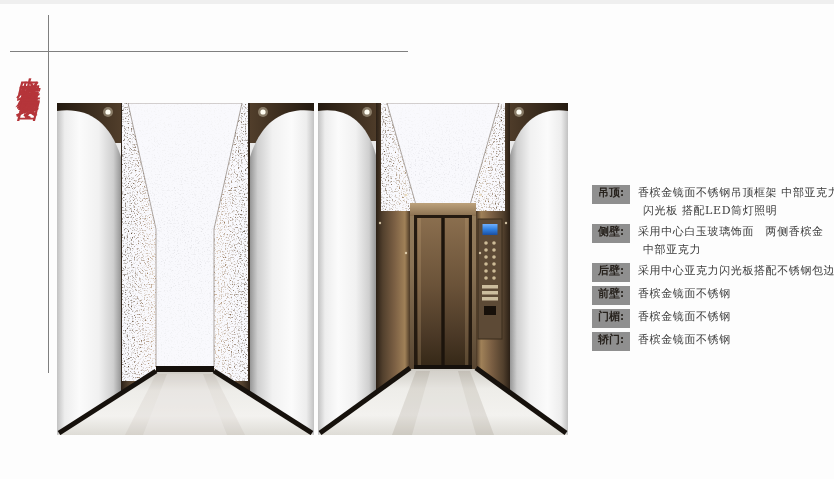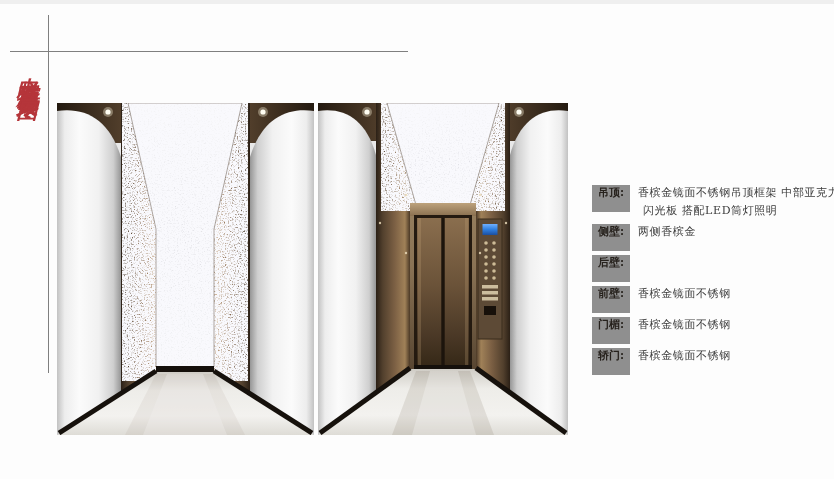--- a/index.html
+++ b/index.html
@@ -15,21 +15,21 @@
     writing-mode:vertical-rl;text-orientation:upright;
     font-size:21px;font-weight:bold;letter-spacing:3px;line-height:30px;
     color:#b5353a;font-style:italic;
   }
   .fig{position:absolute;top:103px;display:block;}
   .fig-left{left:57px;}
   .fig-right{left:318px;}
   .spec-list{position:absolute;left:592px;top:184px;width:236px;}
   .spec-row{display:flex;gap:8px;margin-bottom:3px;align-items:flex-start;}
   .spec-badge{
-    flex:0 0 38px;height:27px;line-height:15px;margin-top:1px;text-align:center;
+    flex:0 0 38px;height:19px;line-height:15px;margin-top:1px;text-align:center;
     background:#8f8f8f;color:#26211c;font-size:11px;font-weight:bold;
   }
   .spec-lines{display:flex;flex-direction:column;}
   .spec-line{
     font-size:11px;line-height:18px;color:#3a3a3a;letter-spacing:0.6px;white-space:nowrap;
   }
   .spec-line:empty{display:none;}
   .spec-line + .spec-line{padding-left:5px;}
 </style>
 </head>
@@ -304,27 +304,29 @@
       <span class="spec-badge">吊顶:</span>
       <span class="spec-lines">
         <span class="spec-line">香槟金镜面不锈钢吊顶框架 中部亚克力</span>
         <span class="spec-line">闪光板 搭配LED筒灯照明</span>
       </span>
     </div>
 
     <div class="spec-row">
       <span class="spec-badge">侧壁:</span>
       <span class="spec-lines">
-        <span class="spec-line">两侧香槟金</span>
+        <span class="spec-line">采用中心白玉玻璃饰面　两侧香槟金</span>
+        <span class="spec-line">中部亚克力</span>
       </span>
     </div>
 
     <div class="spec-row">
       <span class="spec-badge">后壁:</span>
       <span class="spec-lines">
+        <span class="spec-line">采用中心亚克力闪光板搭配不锈钢包边</span>
       </span>
     </div>
 
     <div class="spec-row">
       <span class="spec-badge">前壁:</span>
       <span class="spec-lines">
         <span class="spec-line">香槟金镜面不锈钢</span>
 
       </span>
     </div>

